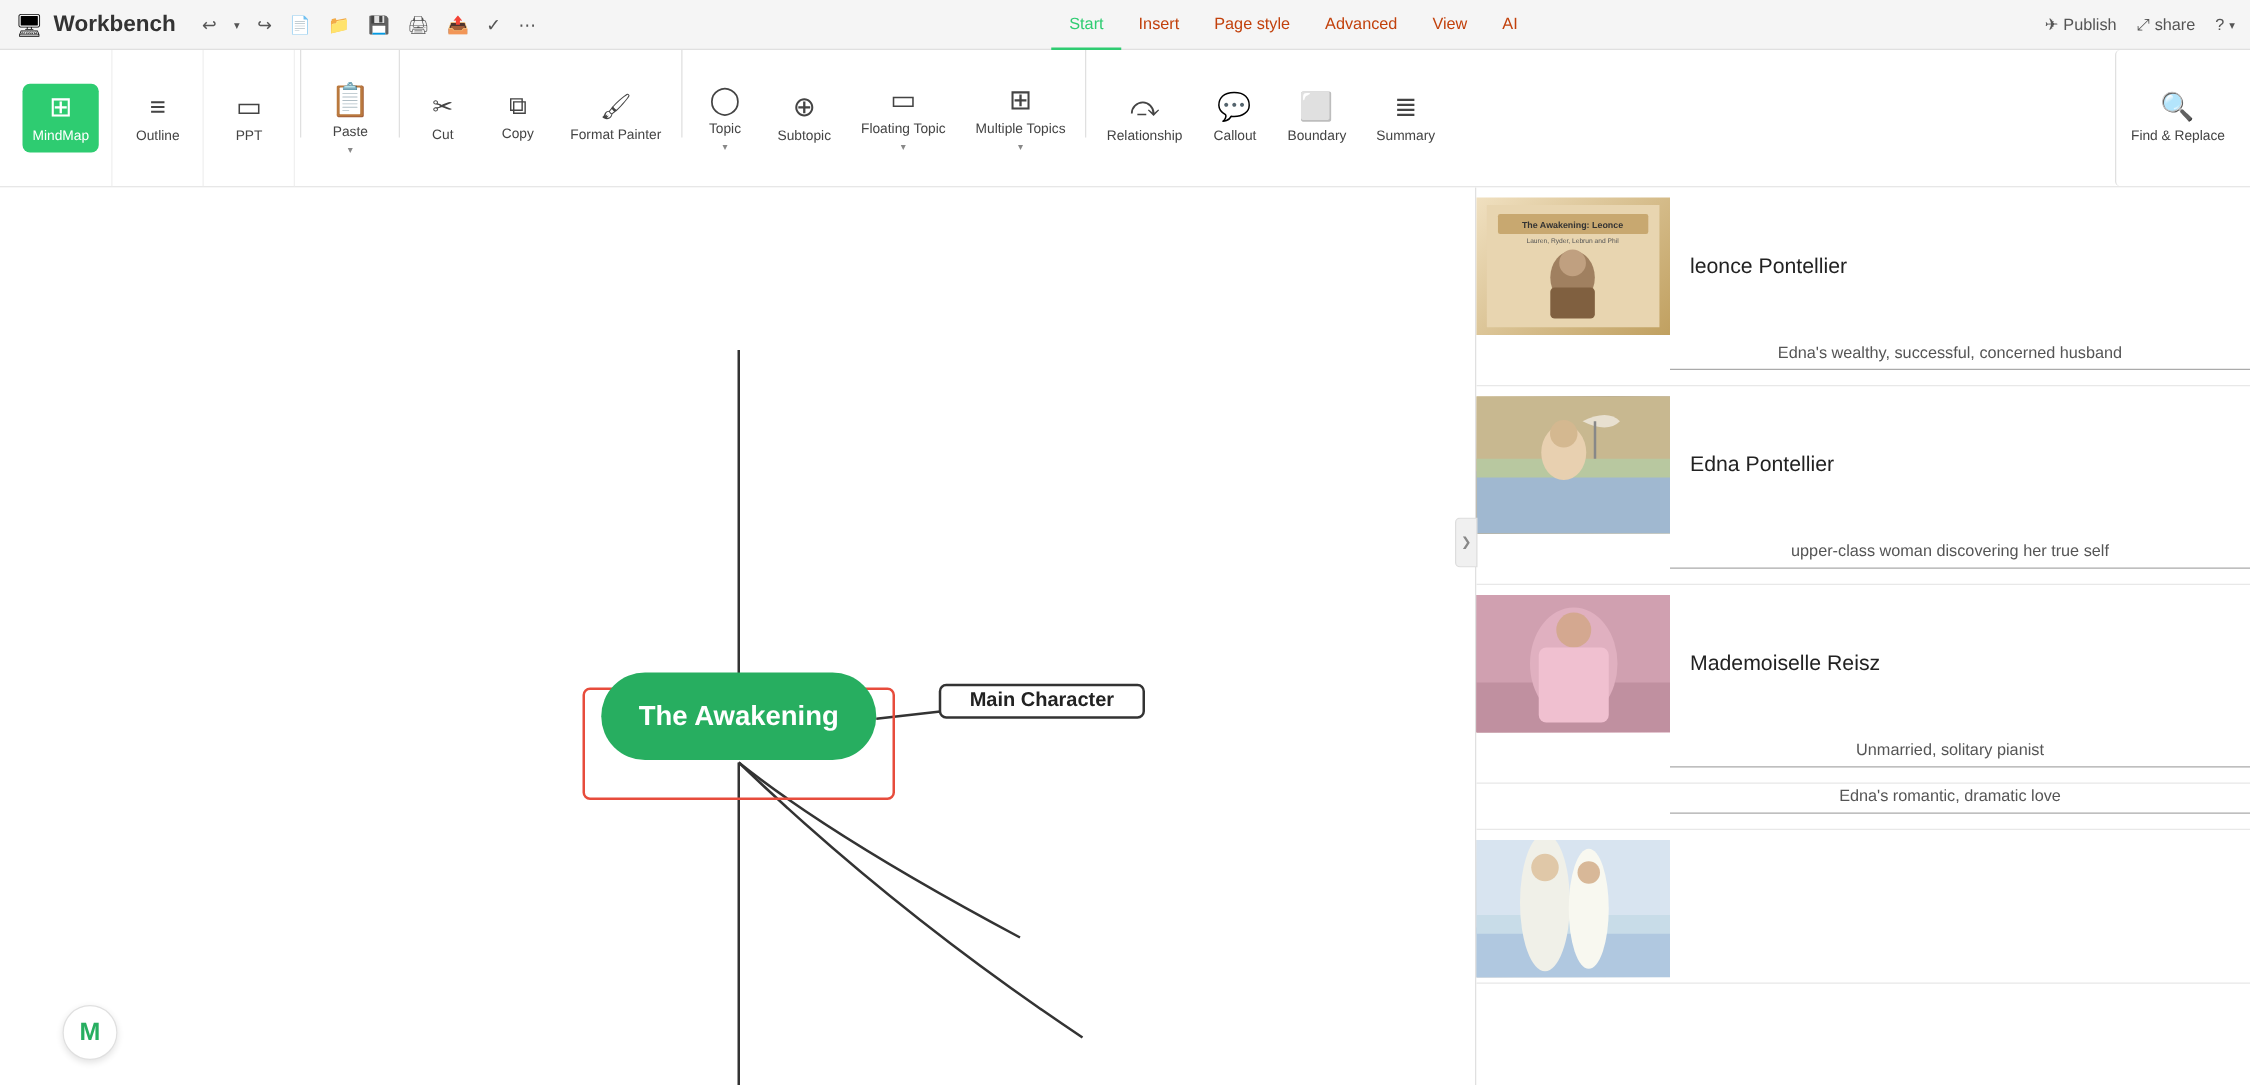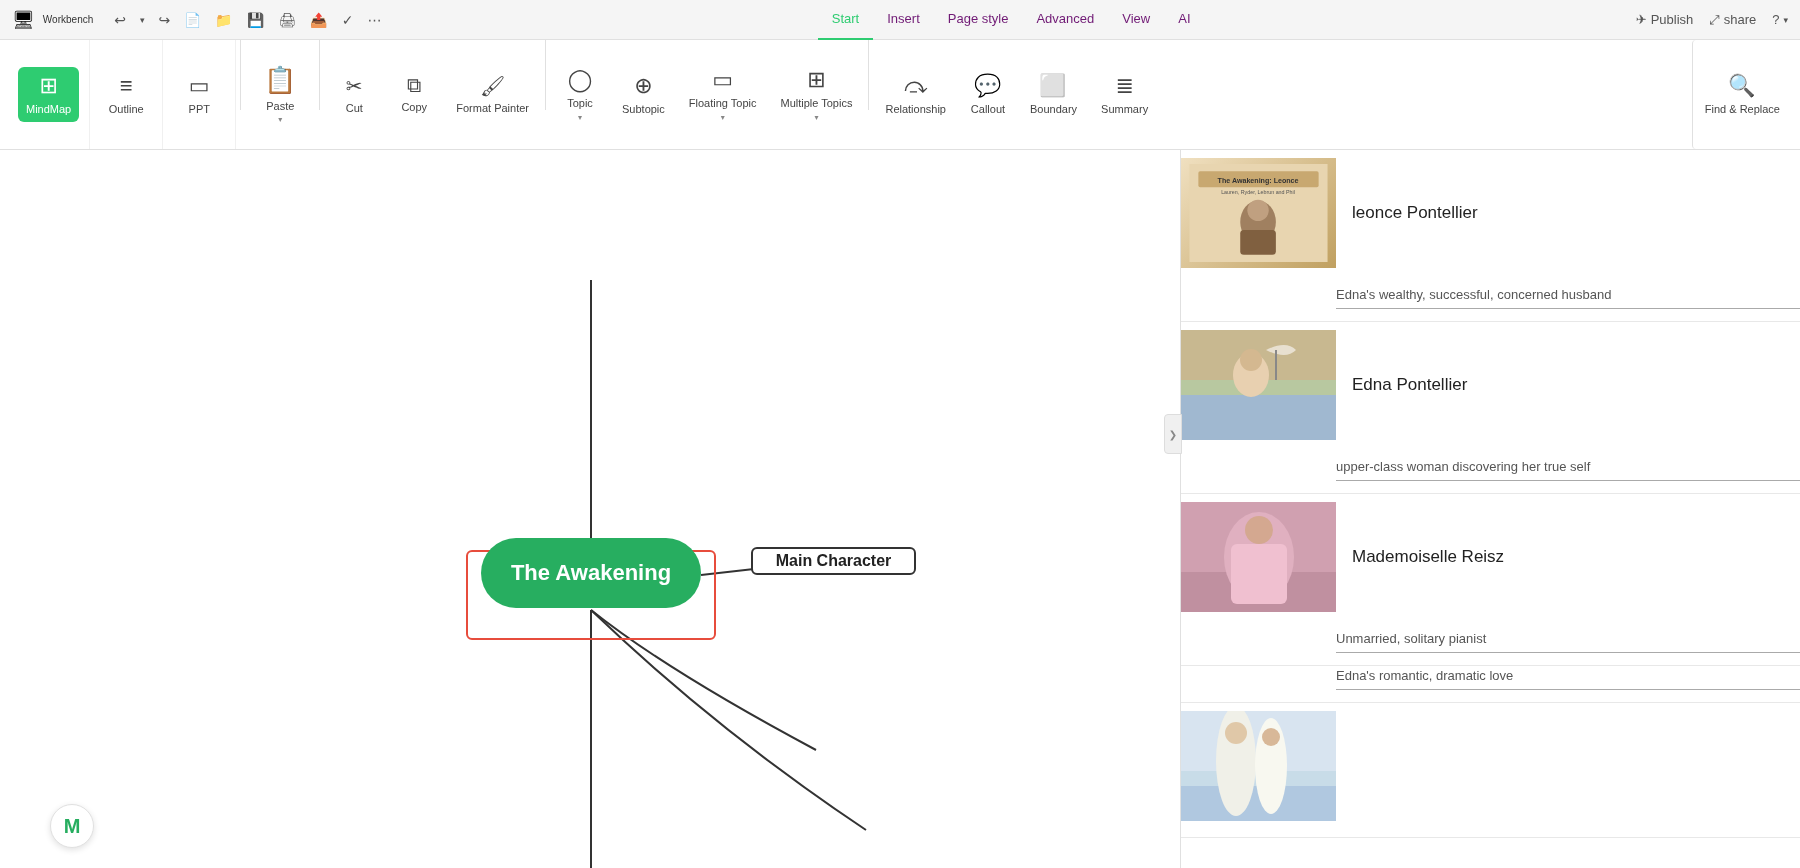--- a/index.html
+++ b/index.html
@@ -13,21 +13,21 @@
       display: flex;
       align-items: center;
       padding: 0 12px;
       gap: 16px;
     }
     .title-bar-left { display: flex; align-items: center; gap: 8px; }
     .title-bar-actions { display: flex; align-items: center; gap: 4px; }
     .title-bar-btn { background: none; border: none; cursor: pointer; padding: 3px 5px; font-size: 14px; color: #555; }
     .title-bar-spacer { flex: 1; }
     .nav-tabs { display: flex; align-items: center; gap: 0; }
-    .nav-tab { font-size: 13px; color: #701a75; padding: 0 14px; height: 40px; display: flex; align-items: center; cursor: pointer; border-bottom: 2px solid transparent; }
+    .nav-tab { font-size: 13px; color: #c2410c; padding: 0 14px; height: 40px; display: flex; align-items: center; cursor: pointer; border-bottom: 2px solid transparent; }
     .nav-tab.active { color: #2ecc71; border-bottom: 2px solid #2ecc71; font-weight: 500; }
     .title-bar-right { display: flex; align-items: center; gap: 16px; margin-left: auto; }
     .title-bar-right-btn { background: none; border: none; cursor: pointer; font-size: 13px; color: #555; display: flex; align-items: center; gap: 4px; }
 
     
     .ribbon {
       height: 110px;
       background: #fff;
       border-bottom: 1px solid #e0e0e0;
       display: flex;
@@ -170,45 +170,44 @@
       background: #fff;
       border-left: 1px solid #e0e0e0;
       overflow-y: auto;
       position: relative;
     }
 
     .character-entry {
       display: flex;
       flex-direction: column;
       border-bottom: 1px solid #e8e8e8;
-      padding-bottom: 12px;
-      gap: 13px;
+      padding-bottom: 0;
     }
 
     .character-row {
       display: flex;
       align-items: flex-start;
       padding: 8px 0 4px 0;
     }
 
     .character-name {
       font-size: 17px;
       font-weight: 500;
       color: #222;
       padding: 12px 16px;
       align-self: center;
     }
 
     .character-desc {
       font-size: 13px;
       color: #555;
-      text-align: left;
+      text-align: center;
       padding: 2px 16px 6px 0;
       border-bottom: 1px solid #aaa;
-      margin: 0 0 0 155px;
+      margin: 0 0 12px 155px;
     }
     .img-edna {
       background: linear-gradient(135deg, #d4c4a0 0%, #a09070 40%, #f0e8d0 100%);
     }
     .img-mademoiselle {
       background: linear-gradient(135deg, #c090a0 0%, #a06070 40%, #e0b0c0 100%);
     }
     .img-robert {
       background: linear-gradient(135deg, #a0b0c0 0%, #607080 40%, #8090a0 100%);
     }
@@ -272,21 +271,21 @@
       flex-shrink: 0;
       overflow: hidden;
     }
   </style>
 </head>
 <body>
 
 <div class="title-bar">
   <div class="title-bar-left">
     <span style="font-size:18px;">🖥</span>
-    <span style="font-size:10px;color:#333;font-weight:400;">Workbench</span>
+    <span style="font-size:18px;color:#333;font-weight:700;">Workbench</span>
   </div>
   <div class="title-bar-actions">
     <button class="title-bar-btn">↩</button>
     <button class="title-bar-btn" style="font-size:9px;">▾</button>
     <button class="title-bar-btn">↪</button>
     <button class="title-bar-btn">📄</button>
     <button class="title-bar-btn">📁</button>
     <button class="title-bar-btn">💾</button>
     <button class="title-bar-btn">🖨</button>
     <button class="title-bar-btn">📤</button>

